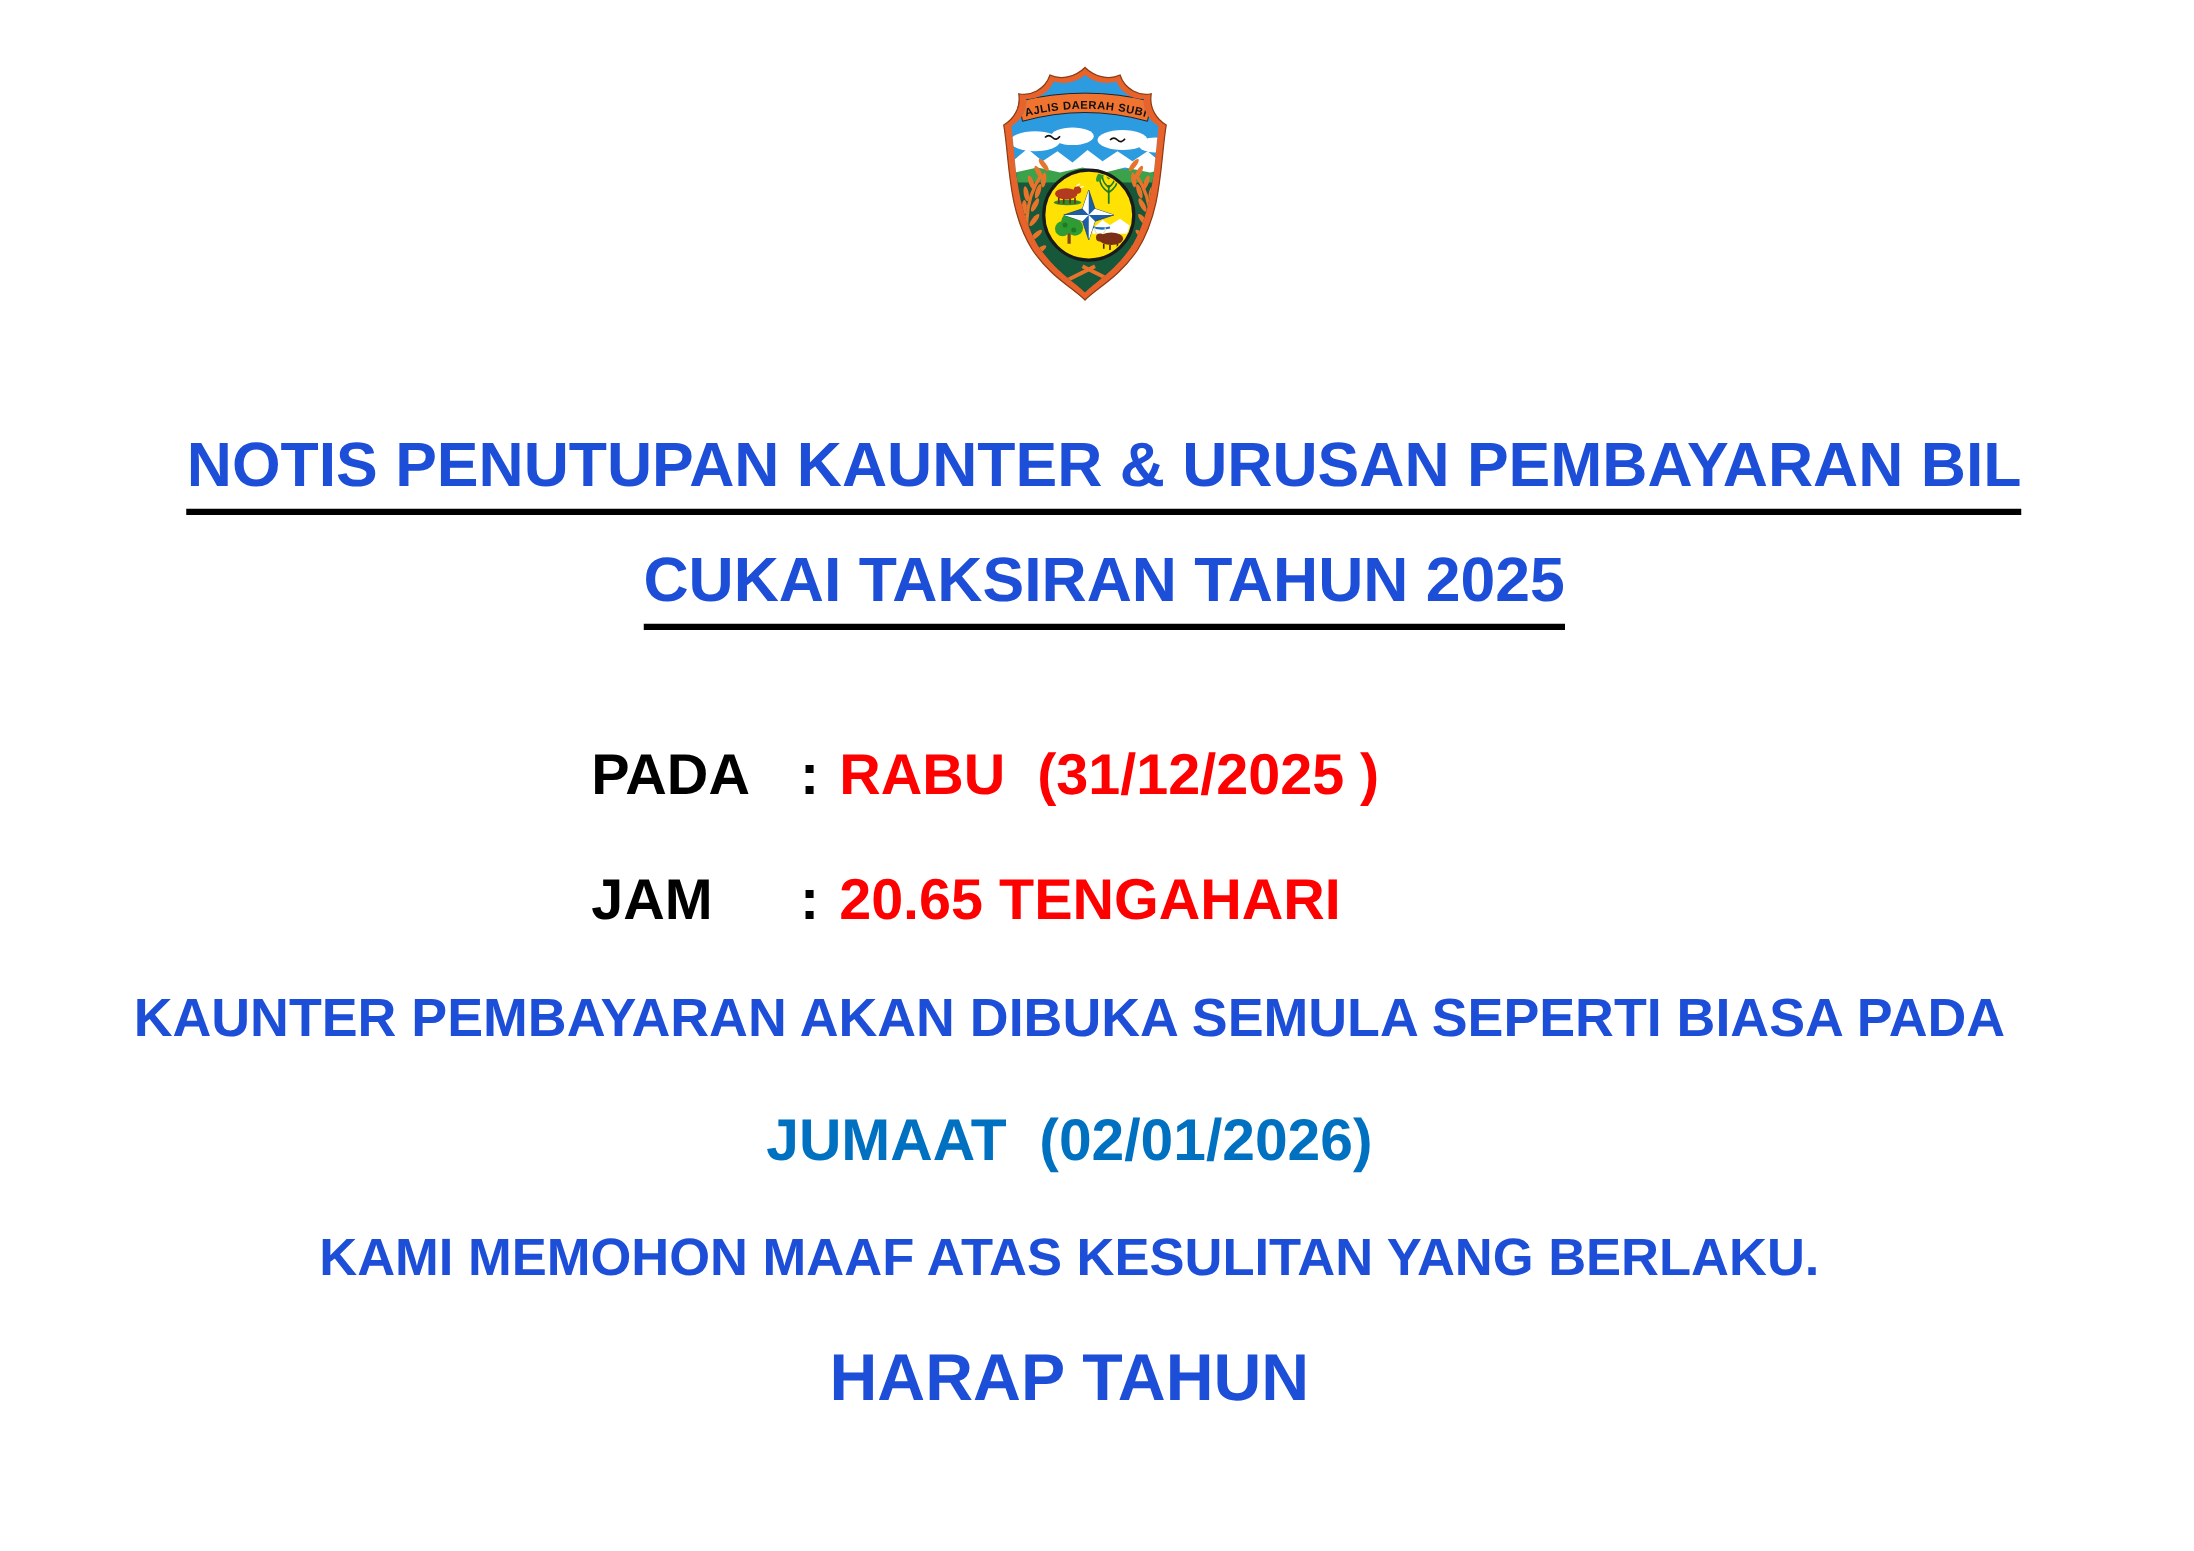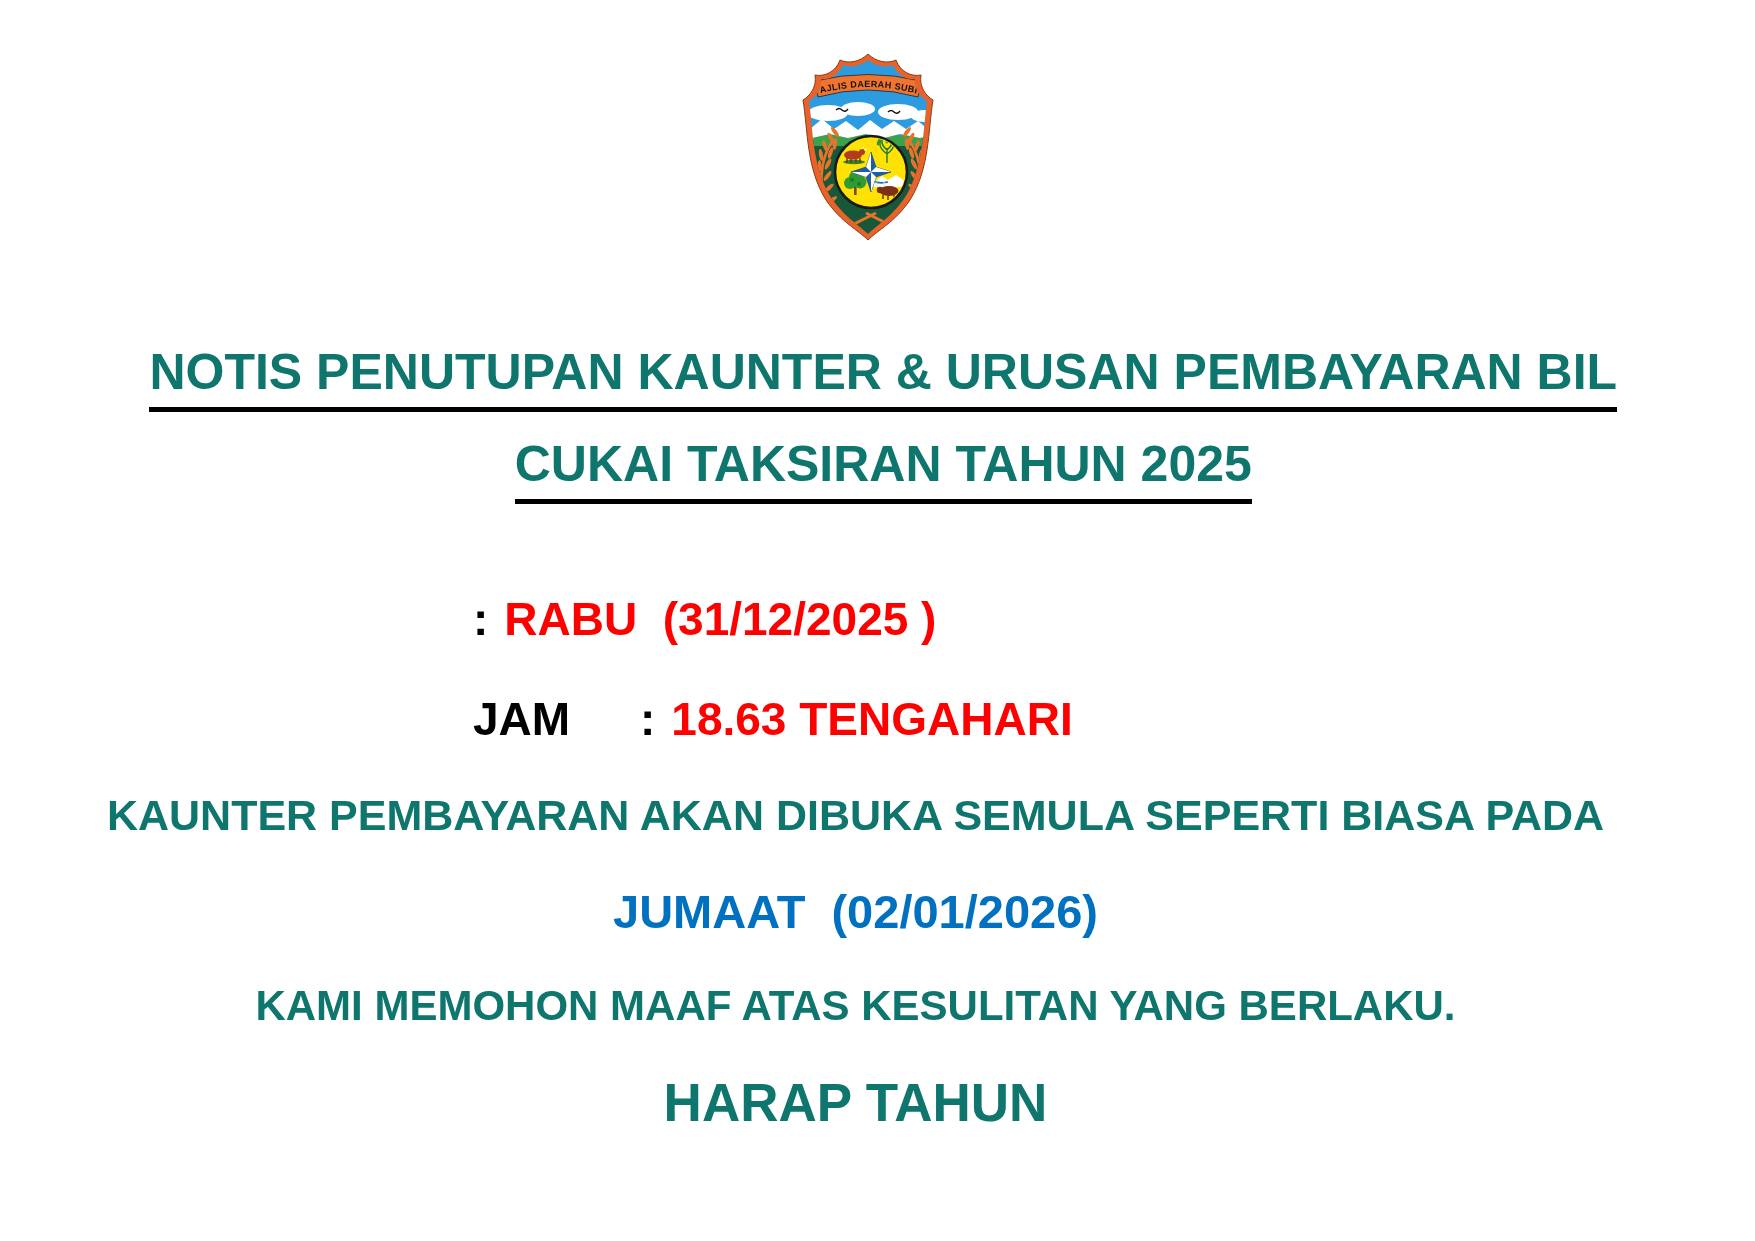--- a/index.html
+++ b/index.html
@@ -13,21 +13,21 @@
   }
   .page { position: absolute; inset: 0; }
 
   
   .line {
     position: absolute;
     left: 0; right: 44px;
     text-align: center;
     font-weight: 700;
     white-space: pre;
-    color: #0f766e;
+    color: #1d4ed8;
   }
   .underlined-span {
     display: inline-block;
     border-bottom: 5px solid #000;
     padding-bottom: 7px;
   }
   .t-title   { font-size: 50px; line-height: 56px; }
   .t-closed  { font-size: 44px; }
   .t-reopen  { font-size: 43px; }
   .t-date    { font-size: 47px; }
@@ -187,28 +187,29 @@
 
   <div class="line t-title" style="top:288px">
     <span class="underlined-span">NOTIS PENUTUPAN KAUNTER &amp; URUSAN PEMBAYARAN BIL</span>
   </div>
   <div class="line t-title" style="top:380px">
     <span class="underlined-span">CUKAI TAKSIRAN TAHUN 2025</span>
   </div>
 
 
   <div class="kv-row" style="top:592px">
+    <span class="kv-label">PADA</span>
     <span class="kv-sep">:</span>
     <span class="red-text">RABU  (31/12/2025 )</span>
   </div>
 
   <div class="kv-row" style="top:692px">
     <span class="kv-label">JAM</span>
     <span class="kv-sep">:</span>
-    <span class="red-text">18.63 TENGAHARI</span>
+    <span class="red-text">20.65 TENGAHARI</span>
   </div>
 
   <div class="line t-reopen" style="top:791px">KAUNTER PEMBAYARAN AKAN DIBUKA SEMULA SEPERTI BIASA PADA</div>
 
   <div class="line t-date blue-text" style="top:884px">JUMAAT  (02/01/2026)</div>
 
   <div class="line t-apology" style="top:982px">KAMI MEMOHON MAAF ATAS KESULITAN YANG BERLAKU.</div>
 
   <div class="line t-closing" style="top:1072px">HARAP TAHUN</div>
 

